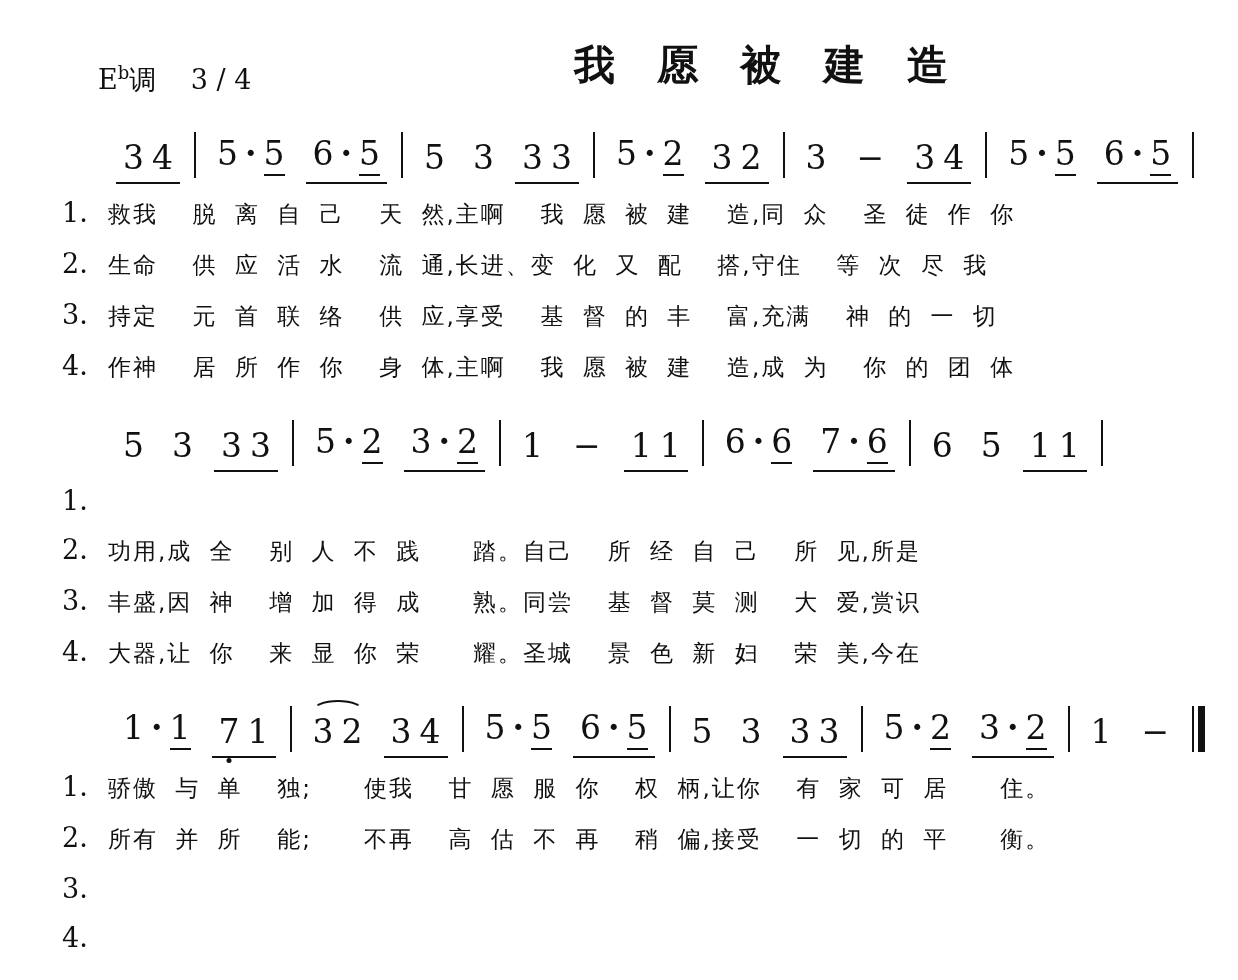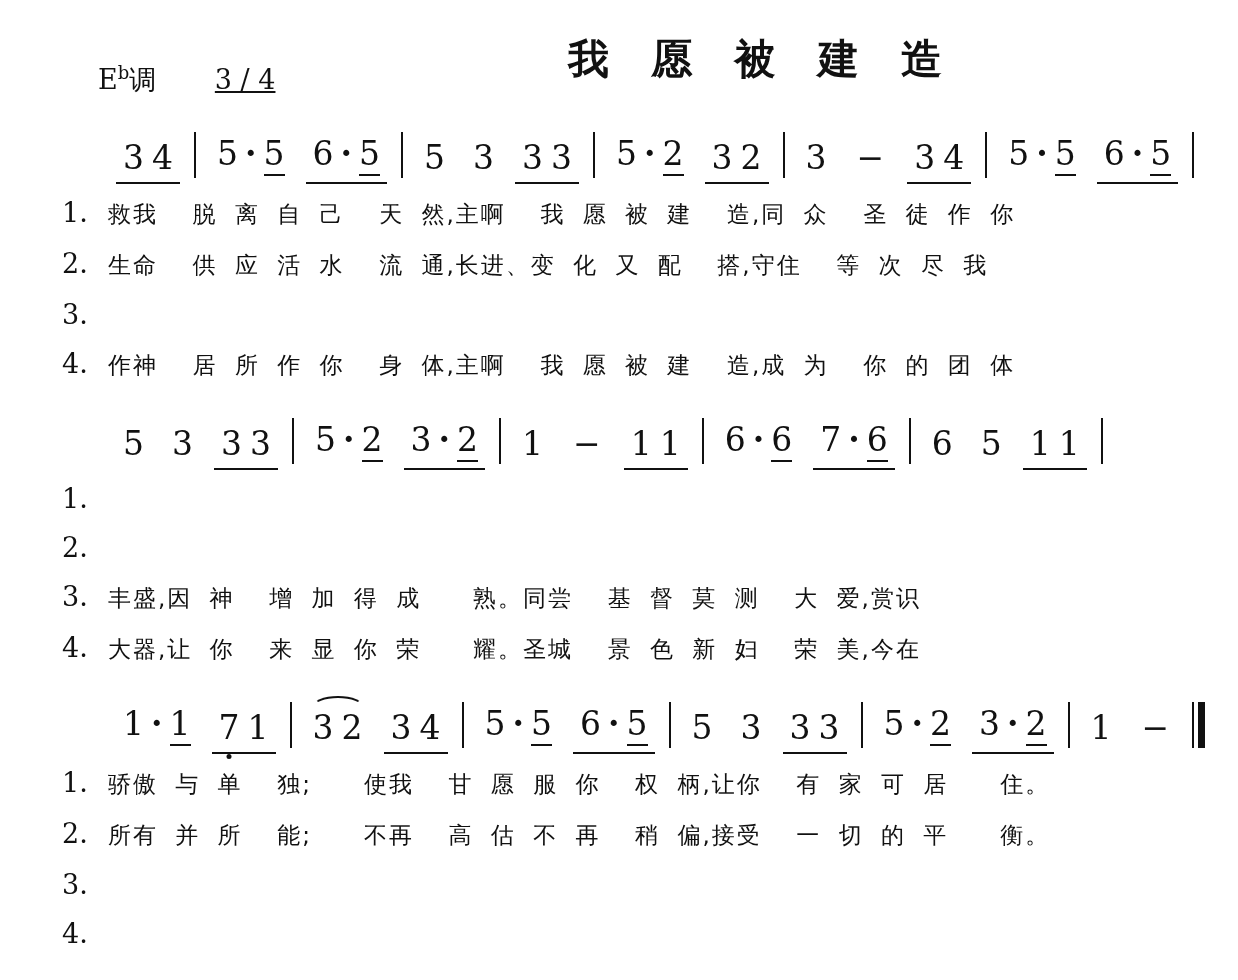--- a/index.html
+++ b/index.html
@@ -1,30 +1,30 @@
 <!DOCTYPE html>
 <html><head>
 <meta charset="utf-8">
 <style>
   html,body{margin:0;padding:0;background:#e8e8e8;}
   .page{
     width:1238px;height:980px;background:#ffffff;position:relative;
     font-family:"DejaVu Sans",sans-serif;color:#111;overflow:hidden;
   }
   .title{
-    position:absolute;left:562px;top:26px;margin:6px;
+    position:absolute;left:562px;top:26px;margin:12px;
     font-size:41px;font-weight:bold;letter-spacing:14px;
     font-family:"DejaVu Sans",sans-serif;white-space:nowrap;
   }
   .key-sig{
     position:absolute;left:98px;top:62px;font-size:27px;
     font-family:"DejaVu Serif",serif;white-space:nowrap;
   }
   .key-sig sup{font-size:18px;vertical-align:super;}
-  .key-sig .meter{margin-left:50px;text-decoration:underline;}
+  .key-sig .meter{margin-left:26px;}
   .content{padding-top:124px;}
 
   
   .music-line{
     display:flex;align-items:flex-end;height:58px;
     padding-left:116px;font-family:"DejaVu Serif",serif;
     font-size:33px;white-space:nowrap;
   }
   .music-line > *{margin:0 7px;}
   .music-line > :first-child{margin-left:0;}
@@ -145,20 +145,21 @@
         <div class="lyric-row">
           <span class="lyric-num">1.</span>
           <span class="lyric-text">救我  脱 离 自 己  天 然,主啊  我 愿 被 建  造,同 众  圣 徒 作 你</span>
         </div>
         <div class="lyric-row">
           <span class="lyric-num">2.</span>
           <span class="lyric-text">生命  供 应 活 水  流 通,长进、变 化 又 配  搭,守住  等 次 尽 我</span>
         </div>
         <div class="lyric-row">
           <span class="lyric-num">3.</span>
+          <span class="lyric-text">持定  元 首 联 络  供 应,享受  基 督 的 丰  富,充满  神 的 一 切</span>
         </div>
         <div class="lyric-row">
           <span class="lyric-num">4.</span>
           <span class="lyric-text">作神  居 所 作 你  身 体,主啊  我 愿 被 建  造,成 为  你 的 团 体</span>
         </div>
       </div>
     </div>
 
     <div class="section">
       <div class="music-line">
@@ -217,20 +218,21 @@
             <span class="atom">1</span>
           </span>
           <span class="bar"></span>
         </div>
       <div class="lyrics-block">
         <div class="lyric-row">
           <span class="lyric-num">1.</span>
         </div>
         <div class="lyric-row">
           <span class="lyric-num">2.</span>
+          <span class="lyric-text">功用,成 全  别 人 不 践   踏。自己  所 经 自 己  所 见,所是</span>
         </div>
         <div class="lyric-row">
           <span class="lyric-num">3.</span>
           <span class="lyric-text">丰盛,因 神  增 加 得 成   熟。同尝  基 督 莫 测  大 爱,赏识</span>
         </div>
         <div class="lyric-row">
           <span class="lyric-num">4.</span>
           <span class="lyric-text">大器,让 你  来 显 你 荣   耀。圣城  景 色 新 妇  荣 美,今在</span>
         </div>
       </div>

